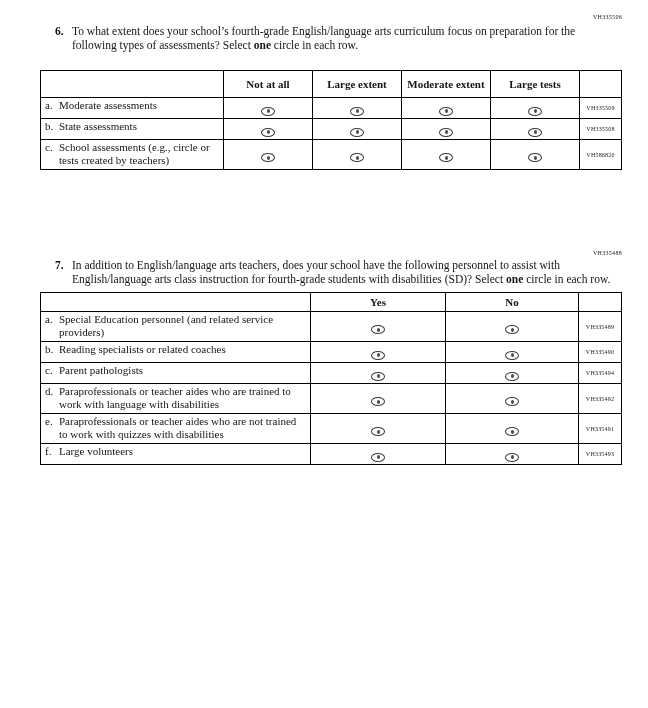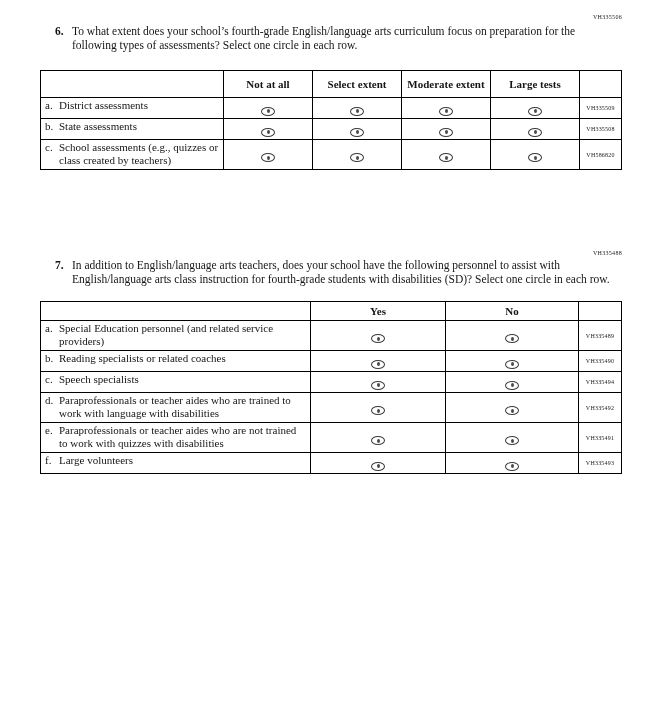--- a/index.html
+++ b/index.html
@@ -15,25 +15,25 @@
   .topcode {
     position: absolute; right: 26px;
     font-size: 6px; letter-spacing: 0.3px; color: #222;
   }
 
   .qblock { position: absolute; left: 40px; width: 581px; }
 
   .qtext { display: flex; margin-left: 15px; font-size: 11.5px; line-height: 13.5px; }
   .qnum { font-weight: bold; width: 17px; flex: none; }
   .qbody { flex: 1; }
-  .qbody b { font-weight: normal; }
+  .qbody b { font-weight: bold; }
 
   table.qtable { border-collapse: collapse; width: 581px; table-layout: fixed; }
   .q6table { margin-top: 18px; }
-  .q7table { margin-top: 15px; }
+  .q7table { margin-top: 6px; }
   .qtable th, .qtable td { border: 1px solid #000; }
   .qtable th {
     font-size: 11px; font-weight: bold; text-align: center;
     vertical-align: middle; padding: 2px; line-height: 12px;
   }
   .q6table .hrow th { height: 27px; }
   .q7table .hrow th { height: 19px; }
 
   .lcell { vertical-align: top; padding: 1px 4px 2px 4px; }
   .rlabel { display: flex; font-size: 11px; line-height: 13px; }
@@ -76,30 +76,30 @@
           <col style="width:89px">
           <col style="width:89px">
           <col style="width:89px">
           <col style="width:89px">
           <col style="width:42px">
       </colgroup>
       <tbody>
           <tr class="hrow">
         <th></th>
         <th>Not at all</th>
-        <th>Select extent</th>
+        <th>Large extent</th>
         <th>Moderate extent</th>
         <th>Large tests</th>
         <th></th>
       </tr>
       <tr>
         <td class="lcell">
           <div class="rlabel">
                 <span class="rletter">a.</span>
-                <span class="rtext">District assessments</span>
+                <span class="rtext">Moderate assessments</span>
               </div>
         </td>
         <td class="bcell"><span class="bubble"></span></td>
         <td class="bcell"><span class="bubble"></span></td>
         <td class="bcell"><span class="bubble"></span></td>
         <td class="bcell"><span class="bubble"></span></td>
         <td class="ccell">VH335509</td>
       </tr>
       <tr>
         <td class="lcell">
@@ -111,21 +111,21 @@
         <td class="bcell"><span class="bubble"></span></td>
         <td class="bcell"><span class="bubble"></span></td>
         <td class="bcell"><span class="bubble"></span></td>
         <td class="bcell"><span class="bubble"></span></td>
         <td class="ccell">VH335508</td>
       </tr>
       <tr>
         <td class="lcell">
           <div class="rlabel">
                 <span class="rletter">c.</span>
-                <span class="rtext">School assessments (e.g., quizzes or class created by teachers)</span>
+                <span class="rtext">School assessments (e.g., circle or tests created by teachers)</span>
               </div>
         </td>
         <td class="bcell"><span class="bubble"></span></td>
         <td class="bcell"><span class="bubble"></span></td>
         <td class="bcell"><span class="bubble"></span></td>
         <td class="bcell"><span class="bubble"></span></td>
         <td class="ccell">VH586820</td>
       </tr>
     </tbody>
       </table>
@@ -172,21 +172,21 @@
               </div>
         </td>
         <td class="bcell"><span class="bubble"></span></td>
         <td class="bcell"><span class="bubble"></span></td>
         <td class="ccell">VH335490</td>
       </tr>
       <tr>
         <td class="lcell">
           <div class="rlabel">
                 <span class="rletter">c.</span>
-                <span class="rtext">Speech specialists</span>
+                <span class="rtext">Parent pathologists</span>
               </div>
         </td>
         <td class="bcell"><span class="bubble"></span></td>
         <td class="bcell"><span class="bubble"></span></td>
         <td class="ccell">VH335494</td>
       </tr>
       <tr>
         <td class="lcell">
           <div class="rlabel">
                 <span class="rletter">d.</span>

